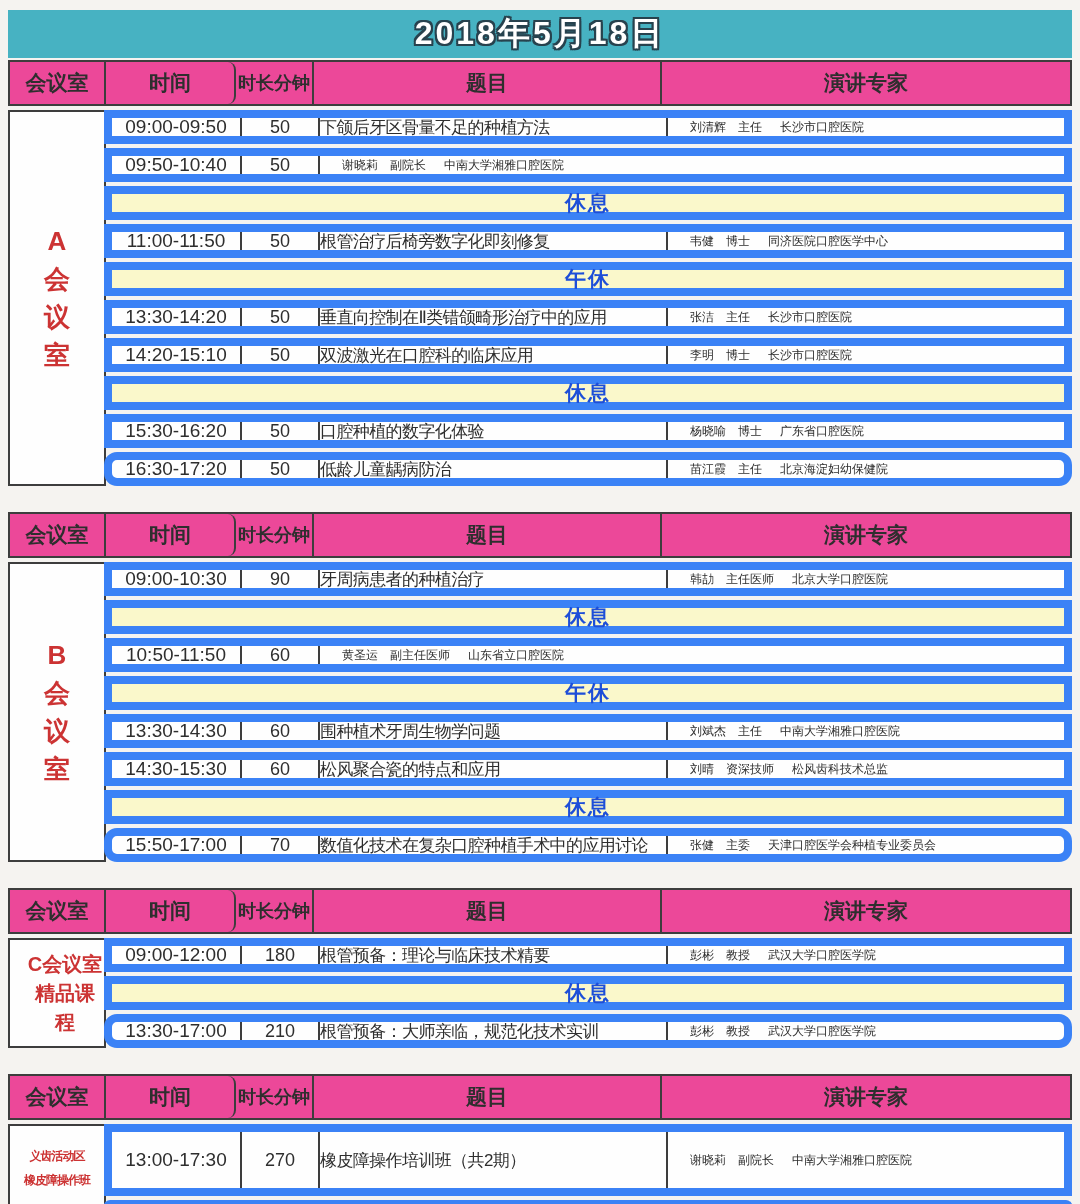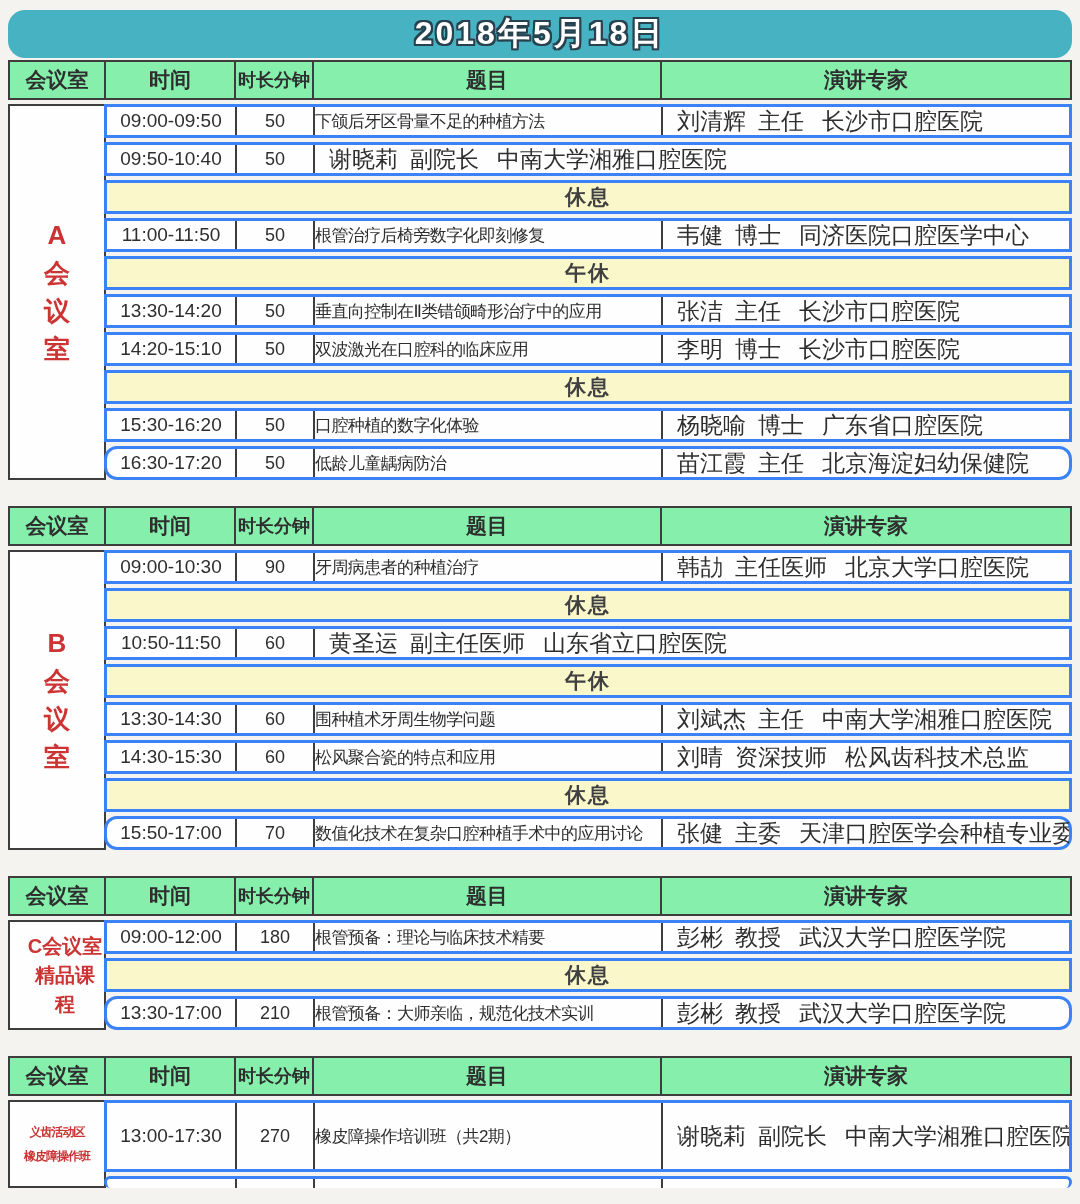--- a/index.html
+++ b/index.html
@@ -9,72 +9,71 @@
     font-family:"Liberation Sans", sans-serif;
     color:#2e2e2e;
   }
   .page { padding:10px 8px 0 8px; }
 
   
   .title-bar {
     height:48px; background:#47b2c2;
     display:flex; align-items:center; justify-content:center;
     margin-bottom:2px;
-    border-radius:17px;
   }
   .title-text {
     font-size:32px; font-weight:bold; color:#ffffff; letter-spacing:3px;
     text-shadow:-2px -2px 0 #27424e, 2px -2px 0 #27424e, -2px 2px 0 #27424e,
                  2px 2px 0 #27424e, 0 -2px 0 #27424e, 0 2px 0 #27424e,
                  -2px 0 0 #27424e, 2px 0 0 #27424e;
   }
 
   
   .sched-table { margin-bottom:26px; }
   .thead {
-    display:flex; height:40px; background:#86efac;
+    display:flex; height:46px; background:#ec4899;
     border:2px solid #3d3d3d; font-weight:bold; font-size:21px;text-align:center;
   }
   .th { display:flex; align-items:center; justify-content:center; border-right:2px solid #3d3d3d; }
   .th-room   { width:96px; }
-  .th-time   { width:130px; }
+  .th-time   { width:130px;border-radius:8px; }
   .th-dur    { width:78px; flex-direction:row; font-size:18px; line-height:1.12; }
   .th-topic  { width:348px; }
   .th-speaker{ flex:1; border-right:none; }
 
   .tbody { display:flex; margin-top:4px; align-items:stretch; }
   .room-cell {
     width:98px; flex-shrink:0; margin-right:-2px;
     border:2px solid #3d3d3d; background:#fefefe;
     display:flex; flex-direction:column; align-items:center; justify-content:center;
     color:#cc3333; font-weight:bold; text-align:center;
   }
   .room-cell.vertical .room-line      { font-size:26px; line-height:38px; }
   .room-cell.stacked .room-line       { font-size:20px; line-height:29px;margin-left:16px; }
   .room-cell.stacked-small .room-line { font-size:12px; line-height:24px; letter-spacing:-1px; }
 
   .rows { flex:1; display:flex; flex-direction:column; min-width:0; }
   .row {
     display:flex; height:34px; margin-bottom:4px;
-    border:3px solid #3b82f6; background:#fefefe; align-items:stretch;
+    border:8px solid #3b82f6; background:#fefefe; align-items:stretch;
   }
   .row:last-child { margin-bottom:0;border-radius:13px; }
   .sched-table.tall .session-row { height:72px; }
 
   .cell { display:flex; align-items:center; min-width:0; }
   .cell-time    { width:130px; justify-content:center; border-right:2px solid #3d3d3d; font-size:19px; }
   .cell-dur     { width:78px;  justify-content:center; border-right:2px solid #3d3d3d; font-size:18px; }
   .cell-topic   { width:348px; border-right:2px solid #3d3d3d; padding-left:0;
                   font-size:17px; letter-spacing:-0.6px; white-space:nowrap; overflow:hidden; }
-  .cell-speaker { flex:1; padding-left:14px; font-size:23px; white-space:nowrap; overflow:hidden; }
+  .cell-speaker { flex:1; padding-left:22px; font-size:12px; white-space:nowrap; overflow:hidden; }
   .sp-name  { margin-right:12px; }
   .sp-title { margin-right:18px; }
 
   .break-row { background:#faf8cb; align-items:center; justify-content:center; }
-  .break-label { color:#404040; font-weight:bold; font-size:21px; letter-spacing:2px; }
+  .break-label { color:#1d4ed8; font-weight:bold; font-size:21px; letter-spacing:2px; }
 
   .partial-row { height:12px !important; border-bottom:none; background:#fefefe; }
 </style>
 </head>
 <body>
 
 <div class="page">
   <div class="title-bar">
     <span class="title-text">2018年5月18日</span>
   </div>

